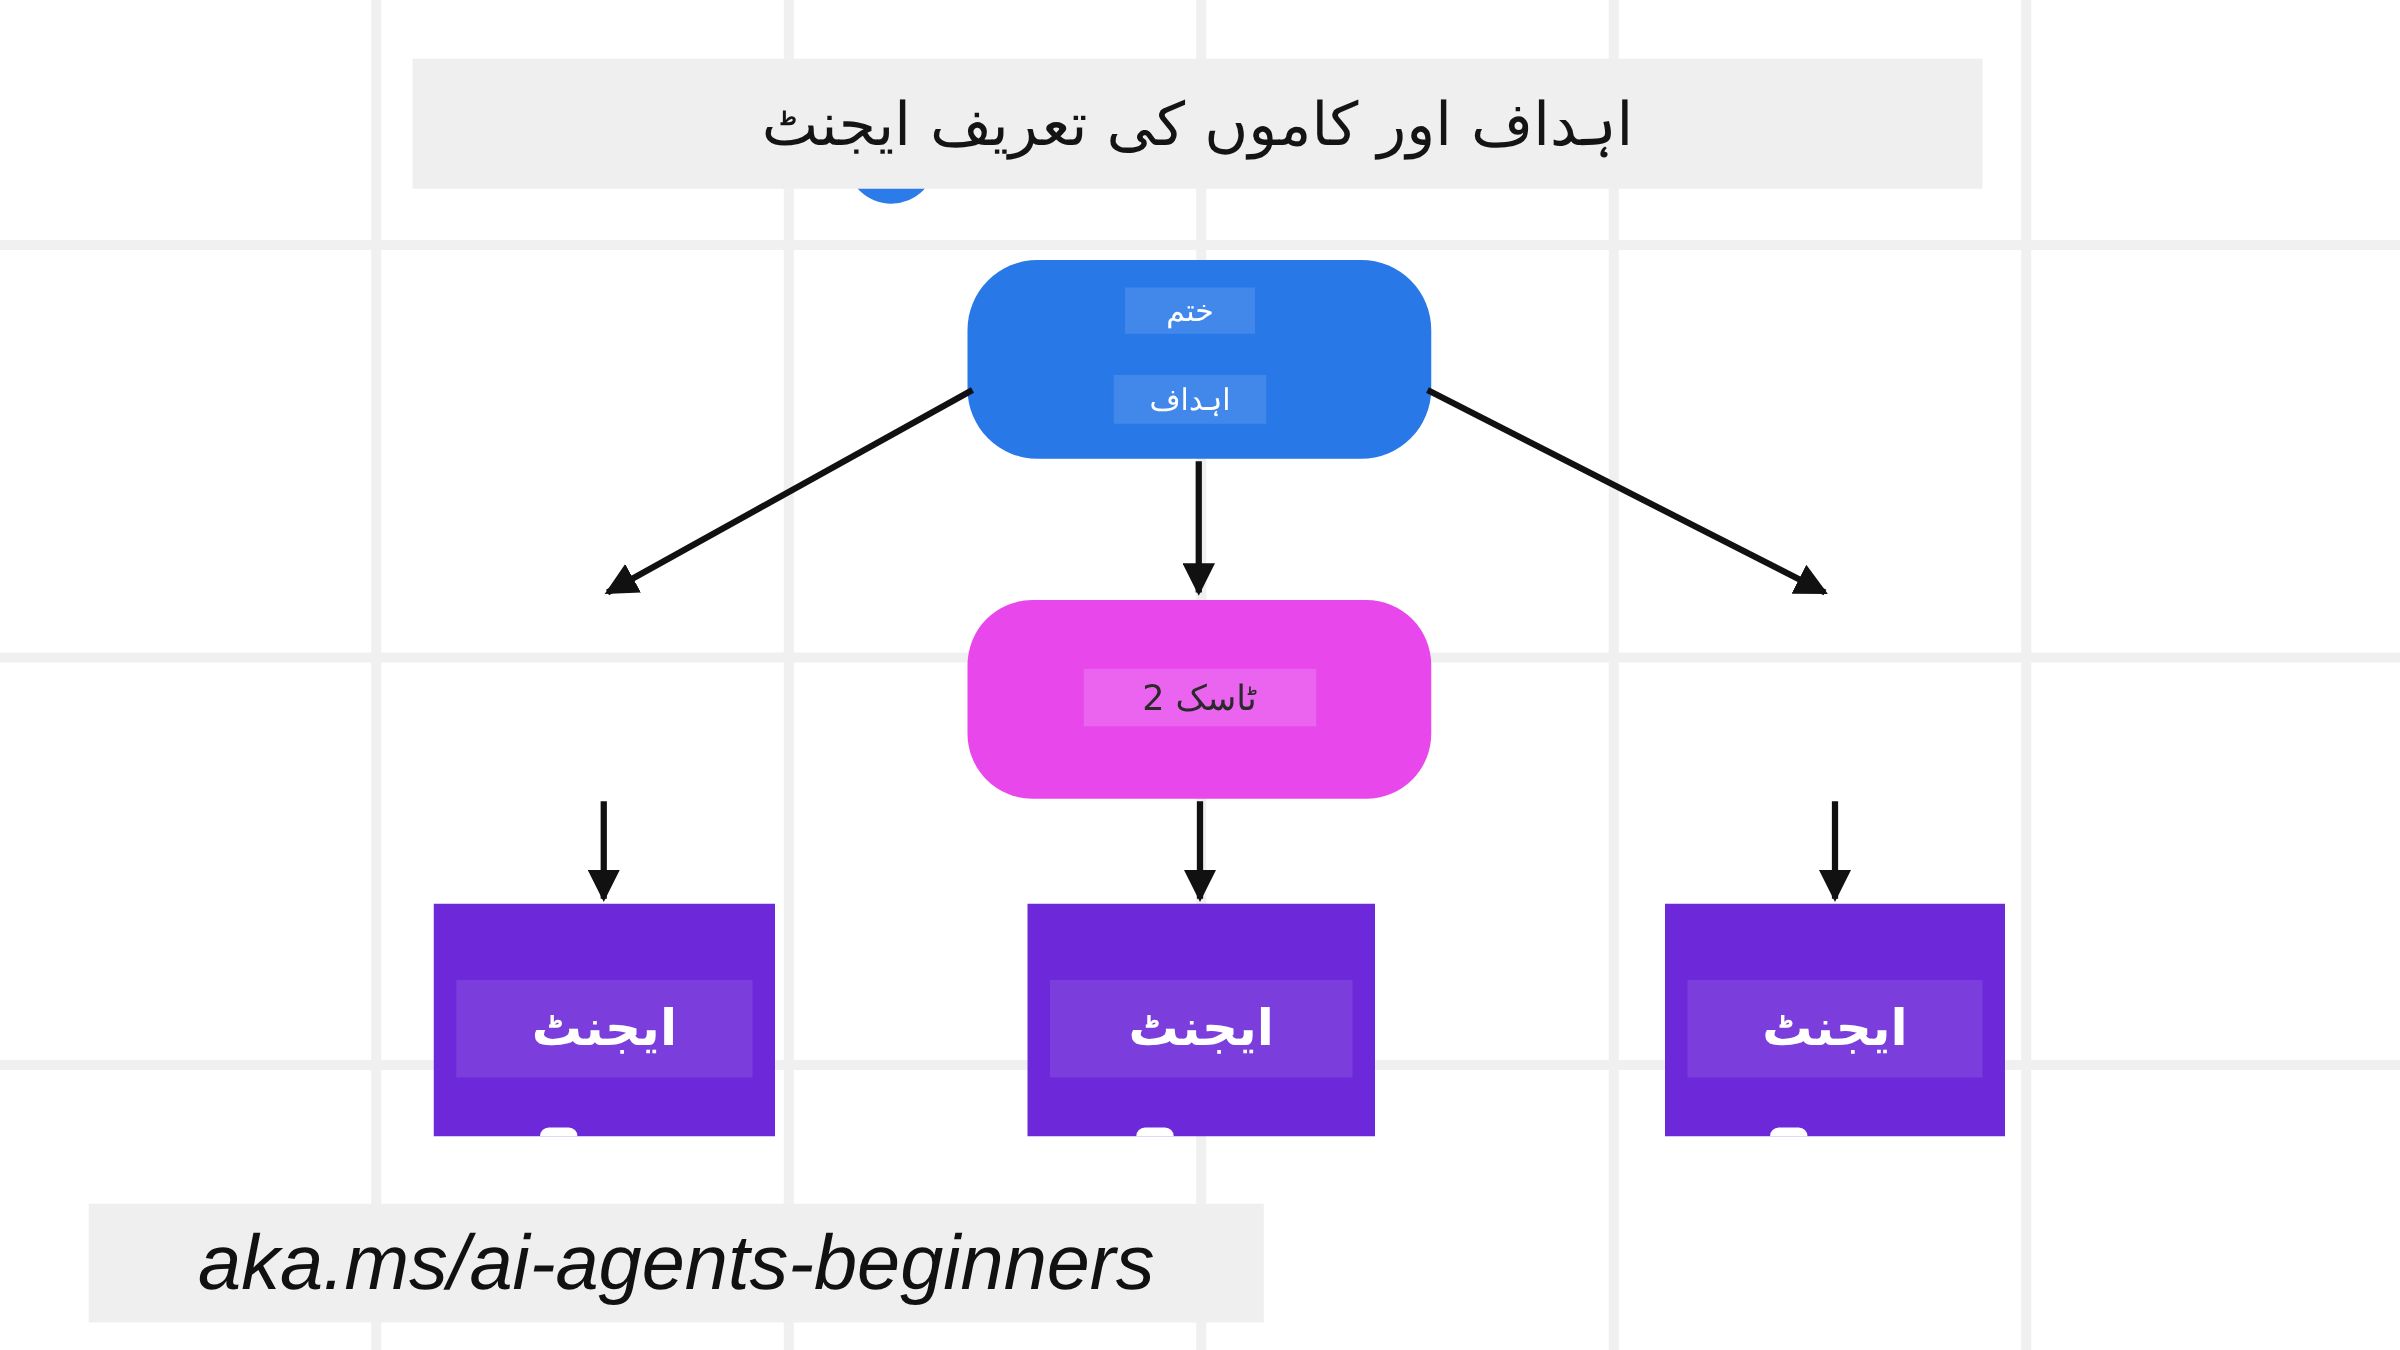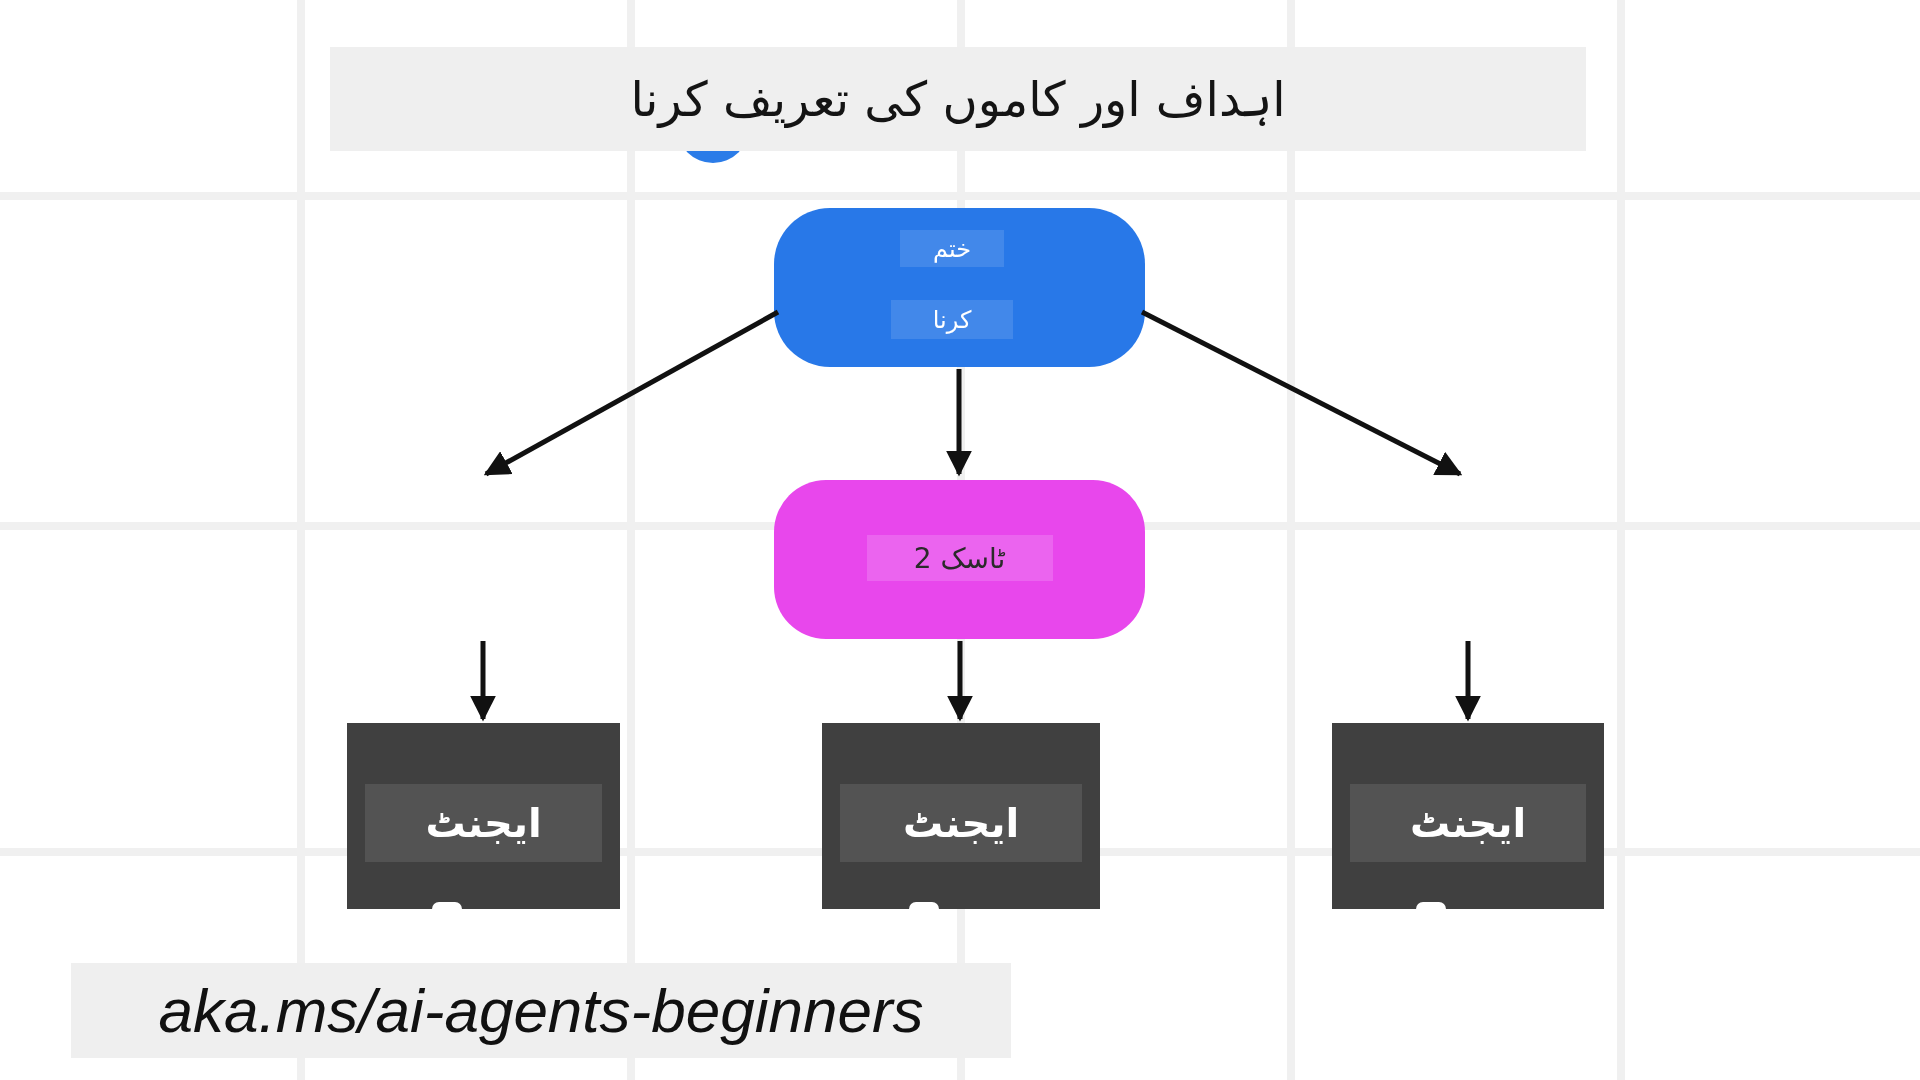--- a/index.html
+++ b/index.html
@@ -34,21 +34,21 @@
   .goal-strip2{left:117px;top:92px;width:122px;height:39px;}
 
   .task-node{top:480px;height:159px;border-radius:52px;background:#e847ec;}
   .task1{left:298px;width:369px;}
   .task2{left:774px;width:371px;}
   .task3{left:1292px;width:359px;}
   .task-strip{position:absolute;left:50%;transform:translateX(-50%);top:55px;width:186px;height:46px;
     display:flex;align-items:center;justify-content:center;
     background:rgba(255,255,255,0.16);color:#2a2a2a;font-size:28px;white-space:nowrap;}
 
-  .agent-node{top:723px;height:186px;background:#404040;}
+  .agent-node{top:723px;height:186px;background:#6d28d9;}
   .agent1{left:347px;width:273px;}
   .agent2{left:822px;width:278px;}
   .agent3{left:1332px;width:272px;}
   .agent-strip{position:absolute;left:18px;right:18px;top:61px;height:78px;
     display:flex;align-items:center;justify-content:center;position:absolute;
     background:rgba(255,255,255,0.10);color:#ffffff;font-size:40px;font-weight:600;white-space:nowrap;}
   .agent-arc{position:absolute;left:50%;margin-left:-52px;bottom:0px;width:30px;height:7px;
     background:#ffffff;border-radius:15px 15px 0 0;}
 
   
@@ -64,26 +64,26 @@
   <div class="gridline gv gv3"></div>
   <div class="gridline gv gv4"></div>
   <div class="gridline gv gv5"></div>
   <div class="gridline gh gh1"></div>
   <div class="gridline gh gh2"></div>
   <div class="gridline gh gh3"></div>
 
   <div class="goal-avatar"></div>
 
   <div class="band title-band">
-    <div class="title-text" dir="rtl">اہداف اور کاموں کی تعریف کرنا</div>
+    <div class="title-text" dir="rtl">اہداف اور کاموں کی تعریف ایجنٹ</div>
   </div>
 
   <div class="node goal-node">
     <div class="goal-strip goal-strip1" dir="rtl">ختم</div>
-    <div class="goal-strip goal-strip2" dir="rtl">کرنا</div>
+    <div class="goal-strip goal-strip2" dir="rtl">اہداف</div>
   </div>
 
   <div class="node task-node task2">
     <div class="task-strip" dir="rtl">ٹاسک 2</div>
   </div>
 
   <div class="node agent-node agent1">
     <div class="agent-strip" dir="rtl">ایجنٹ</div>
     <div class="agent-arc"></div>
   </div>

